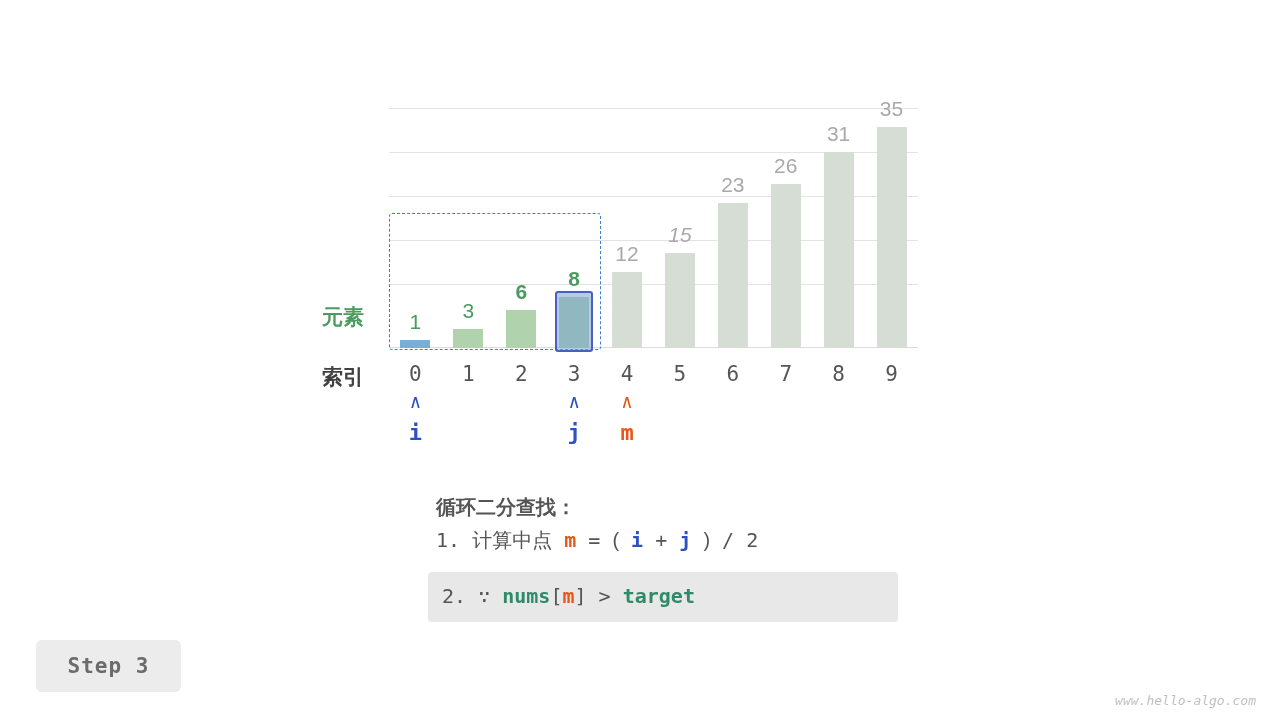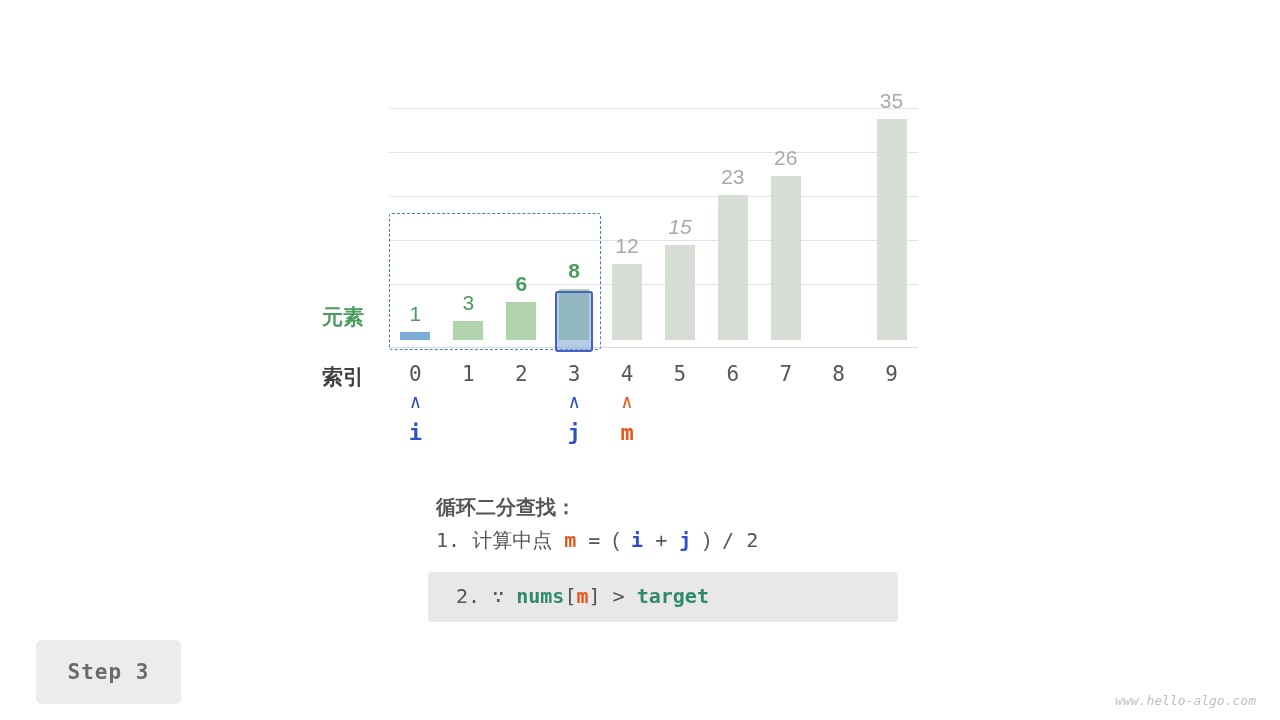--- a/index.html
+++ b/index.html
@@ -36,21 +36,21 @@
     width: 529px; height: 1px;
     background: #dcdcdc;
   }
   .bars {
     position: absolute;
     left: 0; bottom: 0;
     width: 529px; height: 240px;
   }
   .bar-slot {
     position: absolute;
-    bottom: 8px;
+    bottom: 0;
     width: 52.9px;
     height: 276px;
   }
   .bar {
     position: absolute;
     bottom: 0;
     left: 50%;
     transform: translateX(-50%);
     width: 30px;
     background: #d6ddd4;
@@ -166,34 +166,34 @@
     color: #555555;
     font-family: "DejaVu Sans Mono", monospace;
     white-space: nowrap;
     padding-left: 8px;
   }
   .cap-line .t { font-family: "Liberation Sans", sans-serif; }
   .hl-box {
     margin-top: 18px;
     background: #e8e8e8;
     border-radius: 4px;
-    padding: 12px 14px 14px 20px;
+    padding: 12px 14px 14px 6px;
   }
   .hl-box .cap-line + .cap-line { margin-top: 8px; }
   .mono-green { color: #2f8a6a; font-weight: bold; }
   .mono-blue { color: #2f4fc4; font-weight: bold; }
   .mono-orange { color: #e8571a; font-weight: bold; }
 
   
   .step-badge {
     position: absolute;
     left: 36px;
     top: 640px;
     width: 145px;
-    height: 64px;
+    height: 52px;
     background: #ececec;
     border-radius: 6px;
     display: flex;
     align-items: center;
     justify-content: center;
     font-family: "DejaVu Sans Mono", monospace;
     font-size: 21px;
     font-weight: bold;
     color: #6b6b6b;
     letter-spacing: 1px;
@@ -251,20 +251,24 @@
           <div class="bar" style="height: 94.7368px;"></div>
           <div class="bar-label" style="bottom: 100.737px; font-style: italic;">15</div>
         </div>
         <div class="bar-slot" style="left: 317.4px;">
           <div class="bar" style="height: 145.263px;"></div>
           <div class="bar-label" style="bottom: 151.263px;">23</div>
         </div>
         <div class="bar-slot" style="left: 370.3px;">
           <div class="bar" style="height: 164.211px;"></div>
           <div class="bar-label" style="bottom: 170.211px;">26</div>
+        </div>
+        <div class="bar-slot" style="left: 423.2px;">
+          <div class="bar" style="height: 195.789px;"></div>
+          <div class="bar-label" style="bottom: 201.789px;">31</div>
         </div>
         <div class="bar-slot" style="left: 476.1px;">
           <div class="bar" style="height: 221.053px;"></div>
           <div class="bar-label" style="bottom: 227.053px;">35</div>
         </div>
       </div>
 
     <div class="range-box" id="range-box" style="left: 0px; width: 211.6px; top: 105px; height: 137px;"></div>
 
     <div class="elem-highlight" id="elem-hl" style="left: 166.15px; width: 38px; bottom: -4px; height: 60.5263px;"></div>

